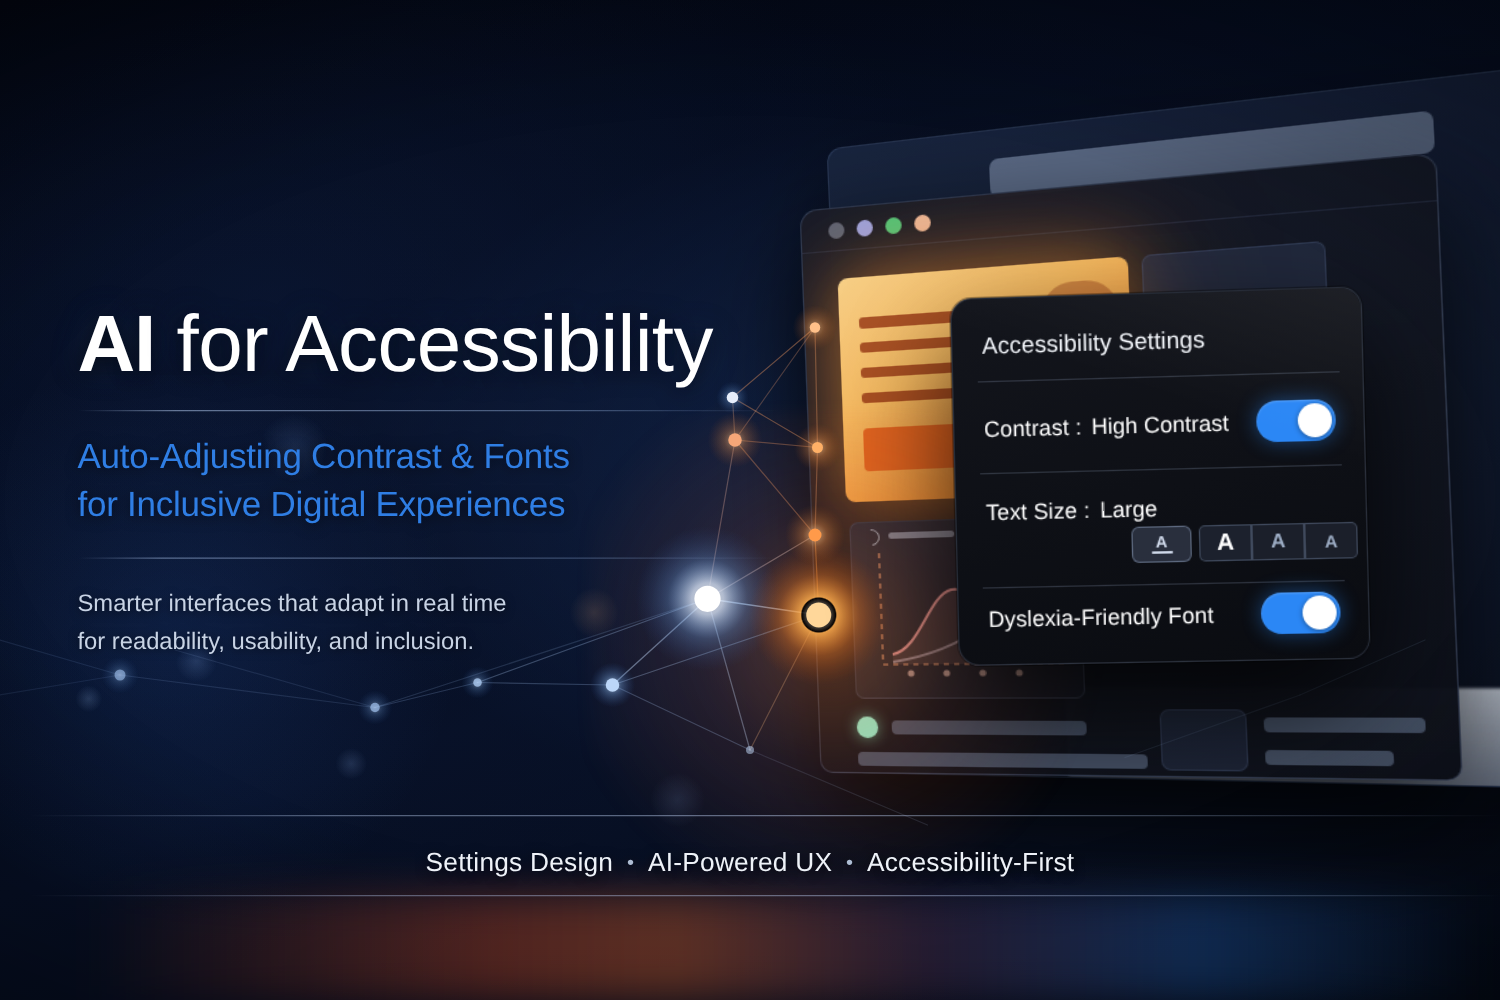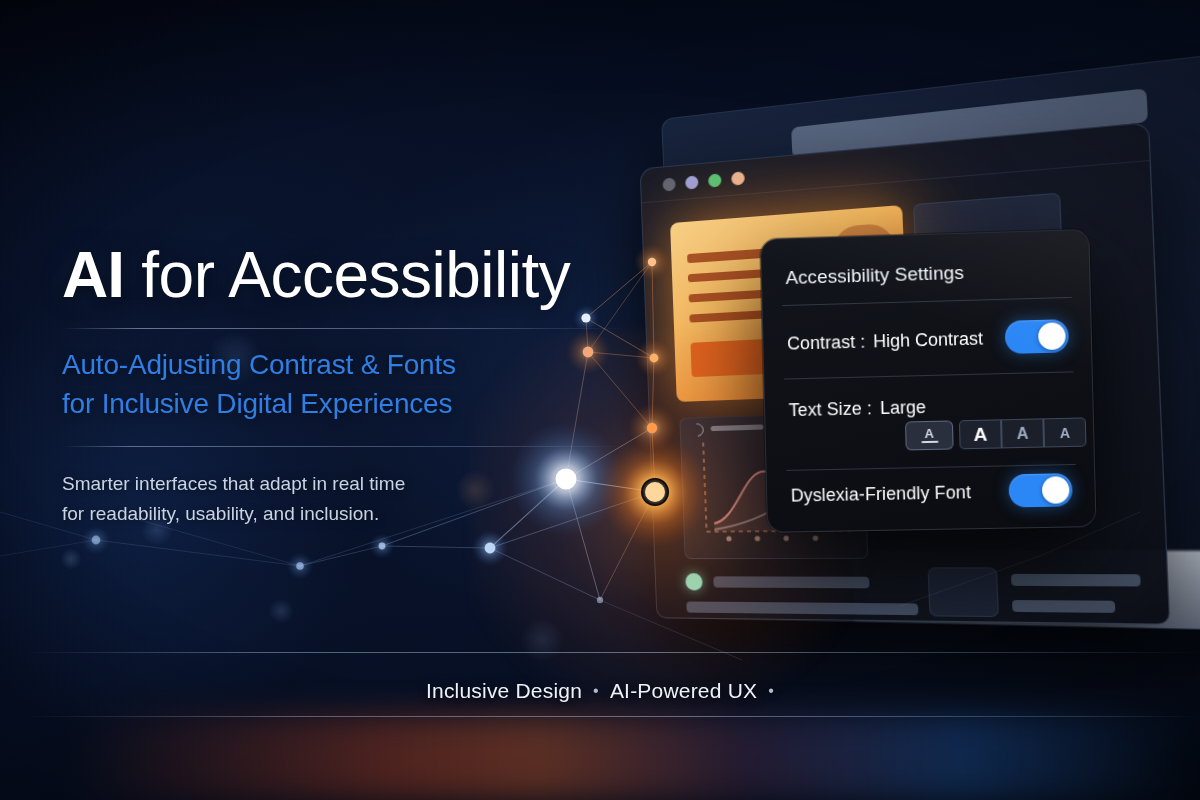--- a/index.html
+++ b/index.html
@@ -475,19 +475,20 @@
 
     <div class="panel-sheen"></div>
   </div>
 
   <div class="bg-vignette"></div>
 
   <div class="bottom-reflect"></div>
   <div class="footer-rule-top"></div>
   <div class="footer-rule-bot"></div>
   <div class="footer">
-    <span>Inclusive Design</span>
+    <span>Settings Design</span>
     <span class="dot-sep">•</span>
     <span>AI-Powered UX</span>
     <span class="dot-sep">•</span>
+    <span>Accessibility-First</span>
   </div>
 
 </div>
 
 </body></html>

